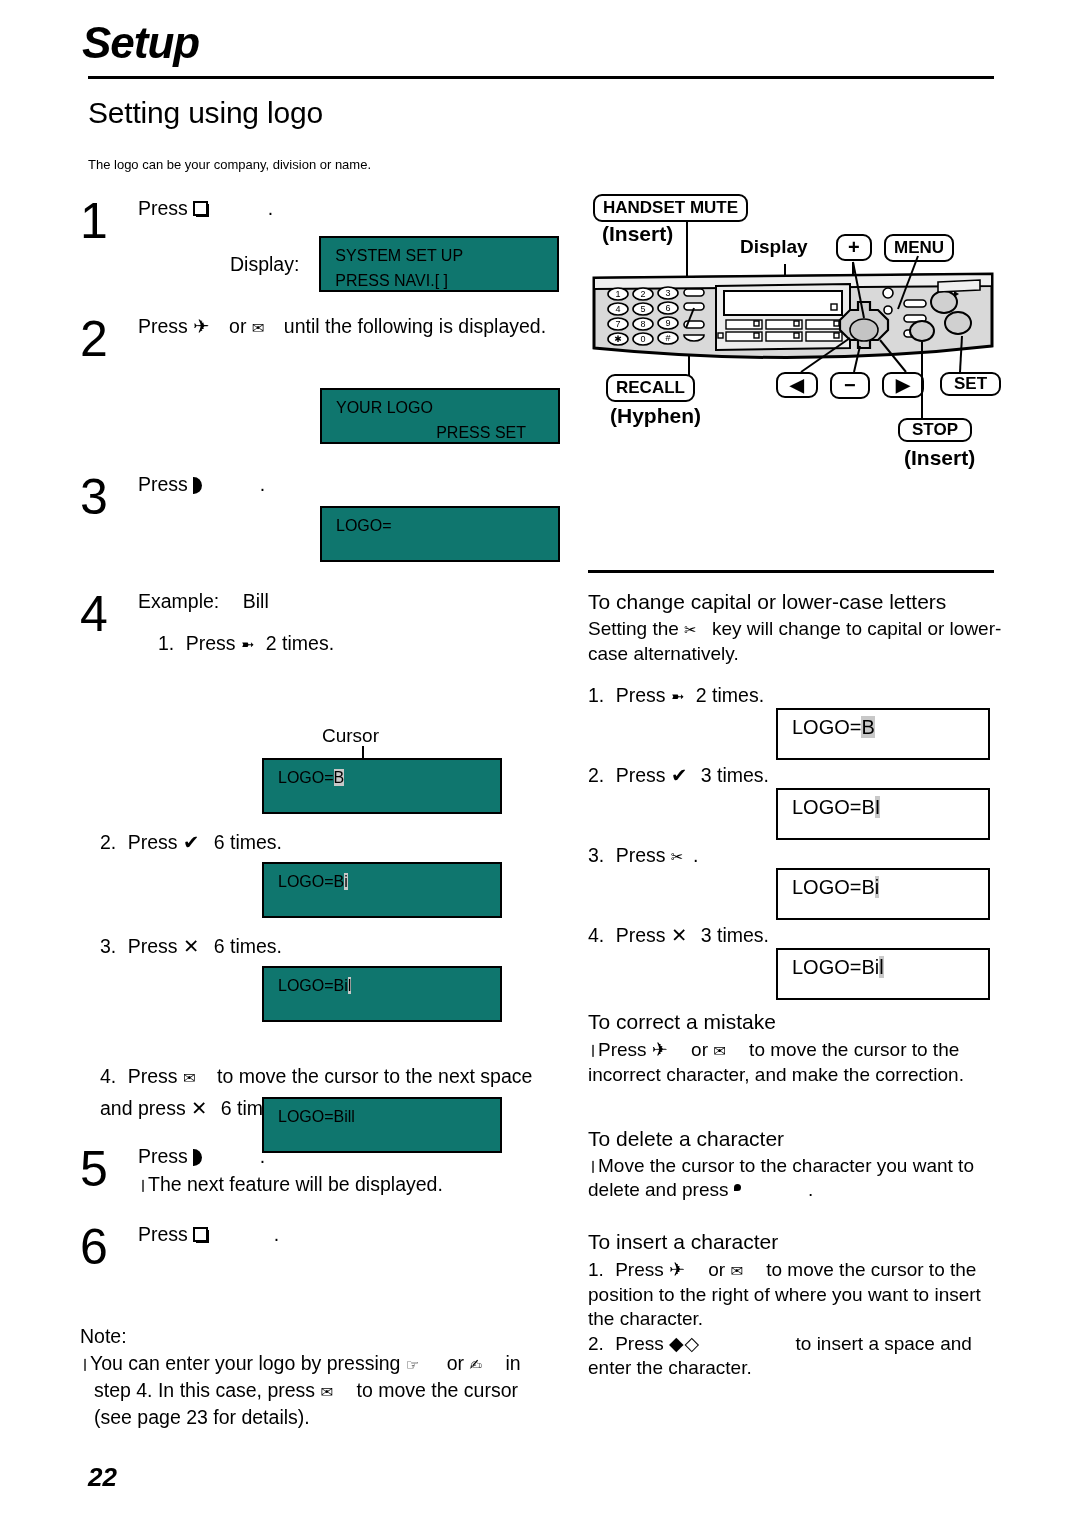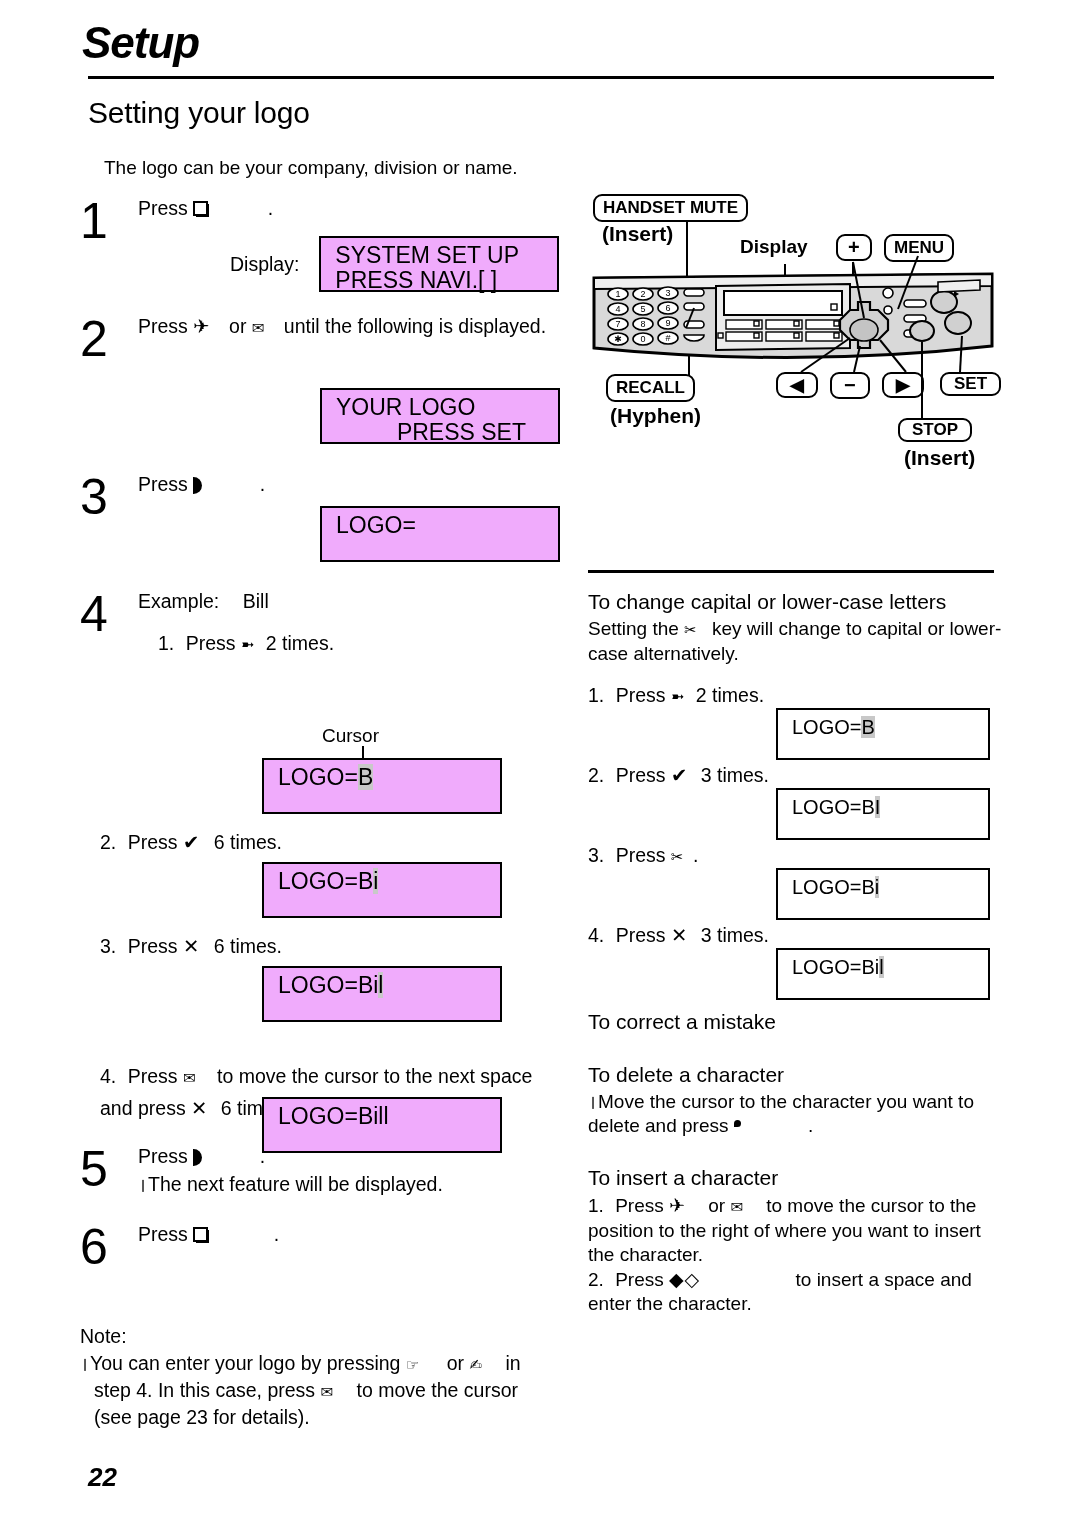--- a/index.html
+++ b/index.html
@@ -20,38 +20,38 @@
     letter-spacing:-1px;
   }
   .headrule{
     position:absolute;left:88px;top:76px;width:906px;height:3px;background:#000;
   }
   .sectiontitle{
     position:absolute;left:88px;top:96px;
     font-size:30px;font-weight:normal;letter-spacing:-0.2px;
   }
   .intro{
-    position:absolute;left:104px;top:157px;
-    font-size:19px;
+    position:absolute;left:88px;top:157px;
+    font-size:13px;
   }
 
   
   .lcol{position:absolute;left:80px;top:196px;width:500px;}
   .step{position:relative;margin-bottom:0;}
   .stepnum{
     position:absolute;left:0px;top:0px;
     font-size:50px;line-height:50px;font-weight:normal;
   }
   .stepbody{margin-left:58px;font-size:19.5px;line-height:25px;}
 
   .lcd{
     border:2px solid #000;
-    background:#f0abfc;
+    background:#0f766e;
     box-sizing:border-box;
-    font-size:23px;
+    font-size:16px;
     line-height:25px;
     padding:5px 10px 5px 14px;
   }
   .lcd .l2{display:block;}
   .lcd.two{height:56px;}
   .lcd.tall{height:56px;}
   .rightal{text-align:right;padding-right:22px;}
 
   .cursorblk{background:#c8c8c8;}
   .displabel{font-size:19.5px;margin-right:10px;}
@@ -105,21 +105,21 @@
     font-size:26px;font-style:italic;font-weight:bold;
   }
 </style>
 </head>
 <body>
 
 <div class="page">
 
   <div class="chapter">Setup</div>
   <div class="headrule"></div>
-  <div class="sectiontitle">Setting your logo</div>
+  <div class="sectiontitle">Setting using logo</div>
   <div class="intro">The logo can be your company, division or name.</div>
 
   <div class="lcol">
 
     <div class="step" style="height:118px;">
       <div class="stepnum">1</div>
       <div class="stepbody">
         <span>Press</span>
         <span class="sym-menu"></span>
         <span style="display:inline-block;width:52px;"></span><span>.</span>
@@ -417,23 +417,30 @@
           <span style="display:inline-block;width:8px;"></span><span>3 times.</span>
         </div>
         <div style="position:absolute;left:188px;top:266px;">
           <div class="lcdR"><span>LOGO=Bi</span><span class="cursorblk">l</span></div>
         </div>
       </div>
     </div>
 
     <div style="margin-top:26px;">
       <div class="subhead">To correct a mistake</div>
-    </div>
-
-    <div style="margin-top:26px;">
+      <div class="para" style="margin-top:2px;">
+        <span class="bullet">❙</span><span>Press</span>
+        <span class="sym">✈</span>
+        <span style="display:inline-block;width:18px;"></span><span>or</span>
+        <span class="sym" style="font-size:15px;">✉</span>
+        <span style="display:inline-block;width:18px;"></span><span>to move the cursor to the incorrect character, and make the correction.</span>
+      </div>
+    </div>
+
+    <div style="margin-top:38px;">
       <div class="subhead">To delete a character</div>
       <div class="para" style="margin-top:2px;">
         <span class="bullet">❙</span><span>Move the cursor to the character you want to delete and press</span>
         <span class="sym-stop"></span>
         <span style="display:inline-block;width:62px;"></span><span>.</span>
       </div>
     </div>
 
     <div style="margin-top:26px;">
       <div class="subhead">To insert a character</div>

